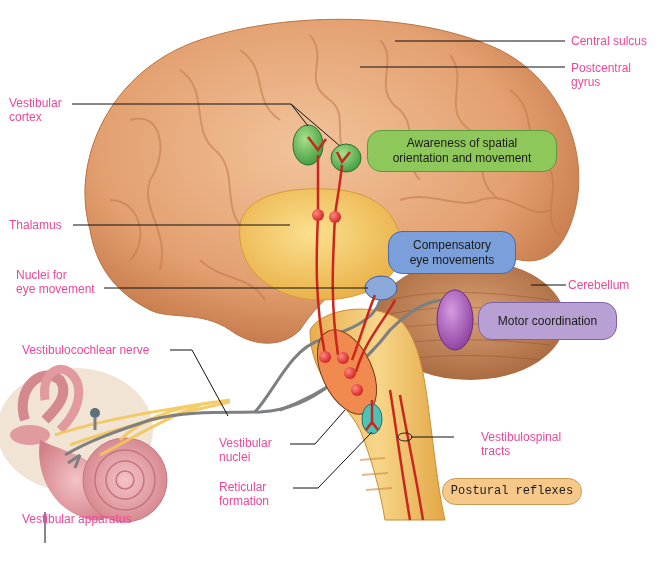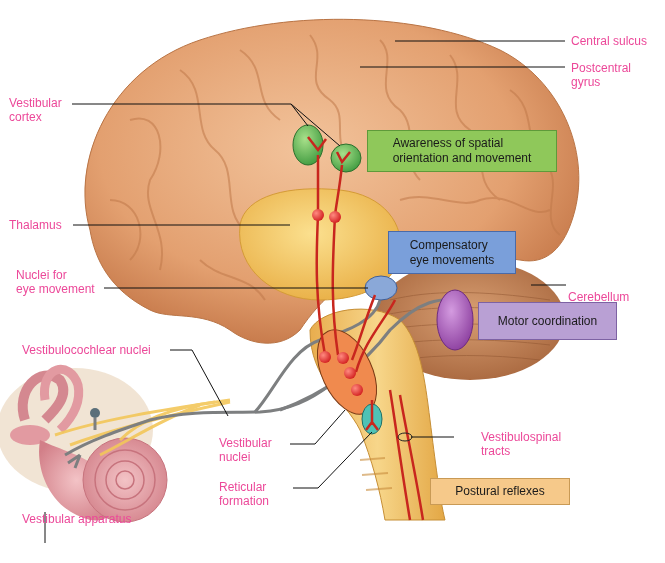--- a/index.html
+++ b/index.html
@@ -1,21 +1,21 @@
 <!DOCTYPE html>
 <html><head>
 <meta charset="utf-8">
 <style>
   html, body { margin: 0; padding: 0; background: #ffffff; }
   body { width: 665px; height: 563px; position: relative; overflow: hidden;
          font-family: "Liberation Sans", sans-serif; color: #111; }
   #art { position: absolute; left: 0; top: 0; }
   .lbl { position: absolute; font-size: 12px; line-height: 14px; color: #ec4899; white-space: pre-line; }
   .box { position: absolute; font-size: 12px; line-height: 15px; color: #1a1a1a; display: flex;
-         align-items: center; justify-content: center; text-align: left; white-space: pre-line; box-sizing: border-box; }
+         align-items: center; justify-content: center; text-align: center; white-space: pre-line; box-sizing: border-box; border-radius: 14px; }
   .box-green  { background: #8fc85a; border: 1.5px solid #5e9a3a; }
   .box-blue   { background: #7a9fda; border: 1.5px solid #4a6aa8; }
   .box-purple { background: #b9a0d4; border: 1.5px solid #7d62a3; }
   .box-orange { background: #f6c98a; border: 1.5px solid #c99a55; }
 </style>
 </head>
 <body>
 
 <svg id="art" width="665" height="563" viewBox="0 0 665 563">
   <defs>
@@ -167,28 +167,28 @@
 </svg>
 
 <div class="lbl" style="left:571px; top:34px;">Central sulcus</div>
 <div class="lbl" style="left:571px; top:61px;">Postcentral
 gyrus</div>
 <div class="lbl" style="left:9px; top:96px;">Vestibular
 cortex</div>
 <div class="lbl" style="left:9px; top:218px;">Thalamus</div>
 <div class="lbl" style="left:16px; top:268px;">Nuclei for
 eye movement</div>
-<div class="lbl" style="left:568px; top:278px;margin-top:12px;">Cerebellum</div>
-<div class="lbl" style="left:22px; top:343px;">Vestibulocochlear nuclei</div>
+<div class="lbl" style="left:568px; top:278px;">Cerebellum</div>
+<div class="lbl" style="left:22px; top:343px;">Vestibulocochlear nerve</div>
 <div class="lbl" style="left:219px; top:436px;">Vestibular
 nuclei</div>
 <div class="lbl" style="left:219px; top:480px;">Reticular
 formation</div>
 <div class="lbl" style="left:481px; top:430px;">Vestibulospinal
 tracts</div>
 <div class="lbl" style="left:6px; top:512px;margin-left:16px;">Vestibular apparatus</div>
 
 <div class="box box-green" style="left:367px; top:130px; width:190px; height:42px;">Awareness of spatial
 orientation and movement</div>
 <div class="box box-blue" style="left:388px; top:231px; width:128px; height:43px;">Compensatory
 eye movements</div>
 <div class="box box-purple" style="left:478px; top:302px; width:139px; height:38px;">Motor coordination</div>
-<div class="box box-orange" style="left:430px; top:478px; width:140px; height:27px;">Postural reflexes</div>
+<div class="box box-orange" style="left:442px; top:478px; width:140px; height:27px;font-family:Liberation Mono, monospace;">Postural reflexes</div>
 
 </body></html>

